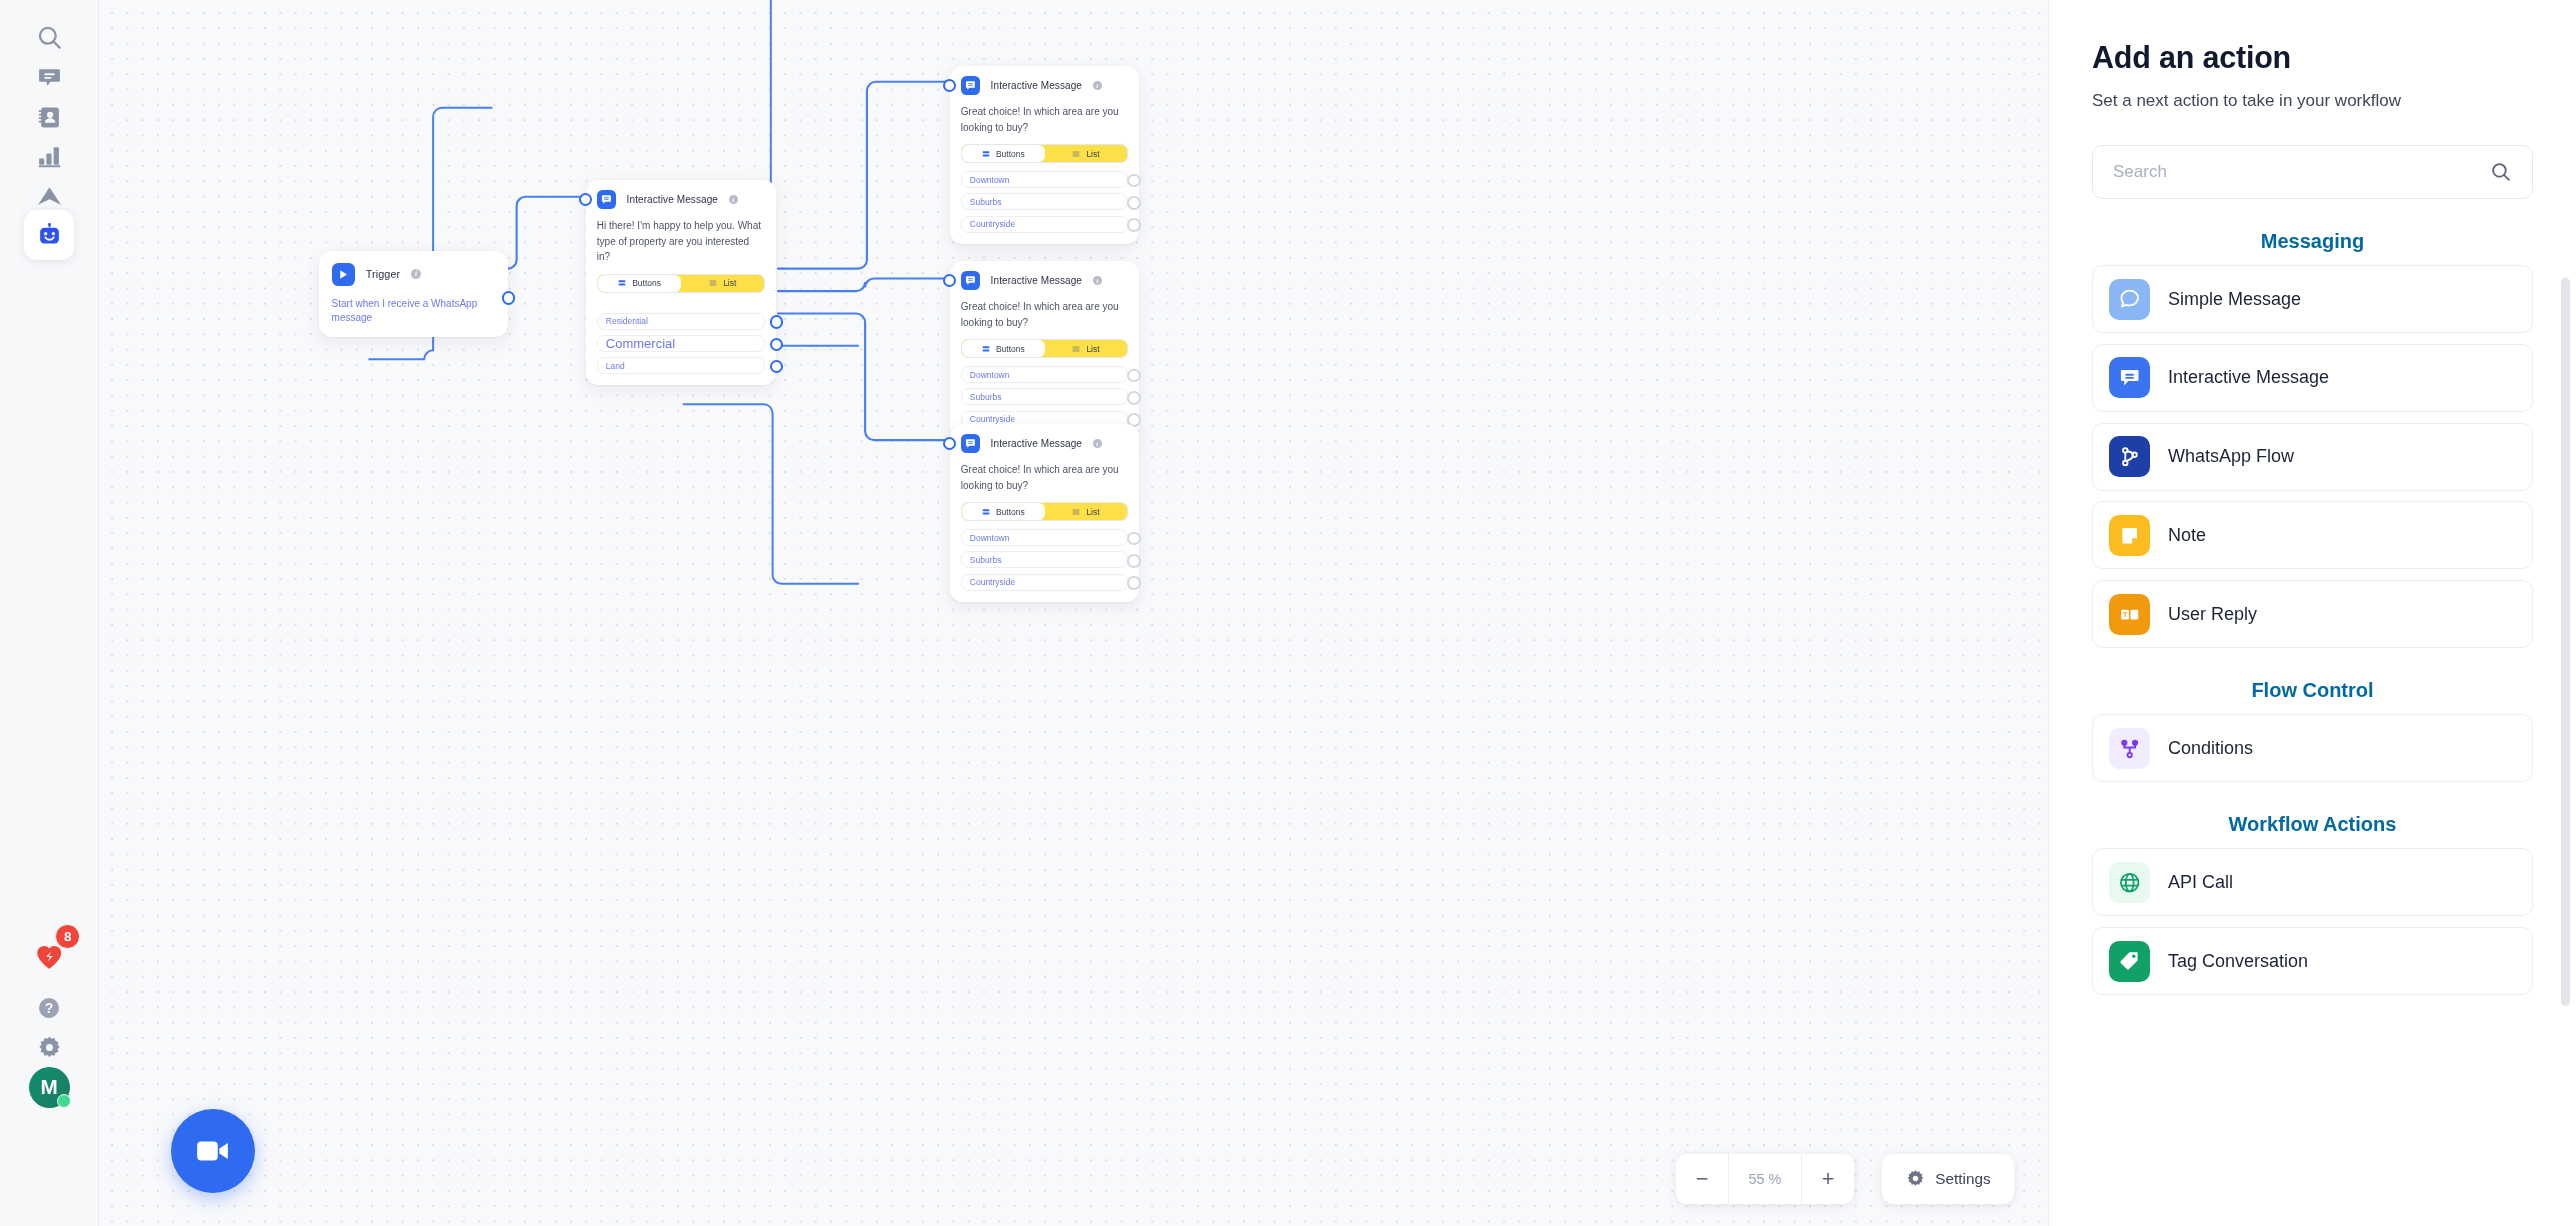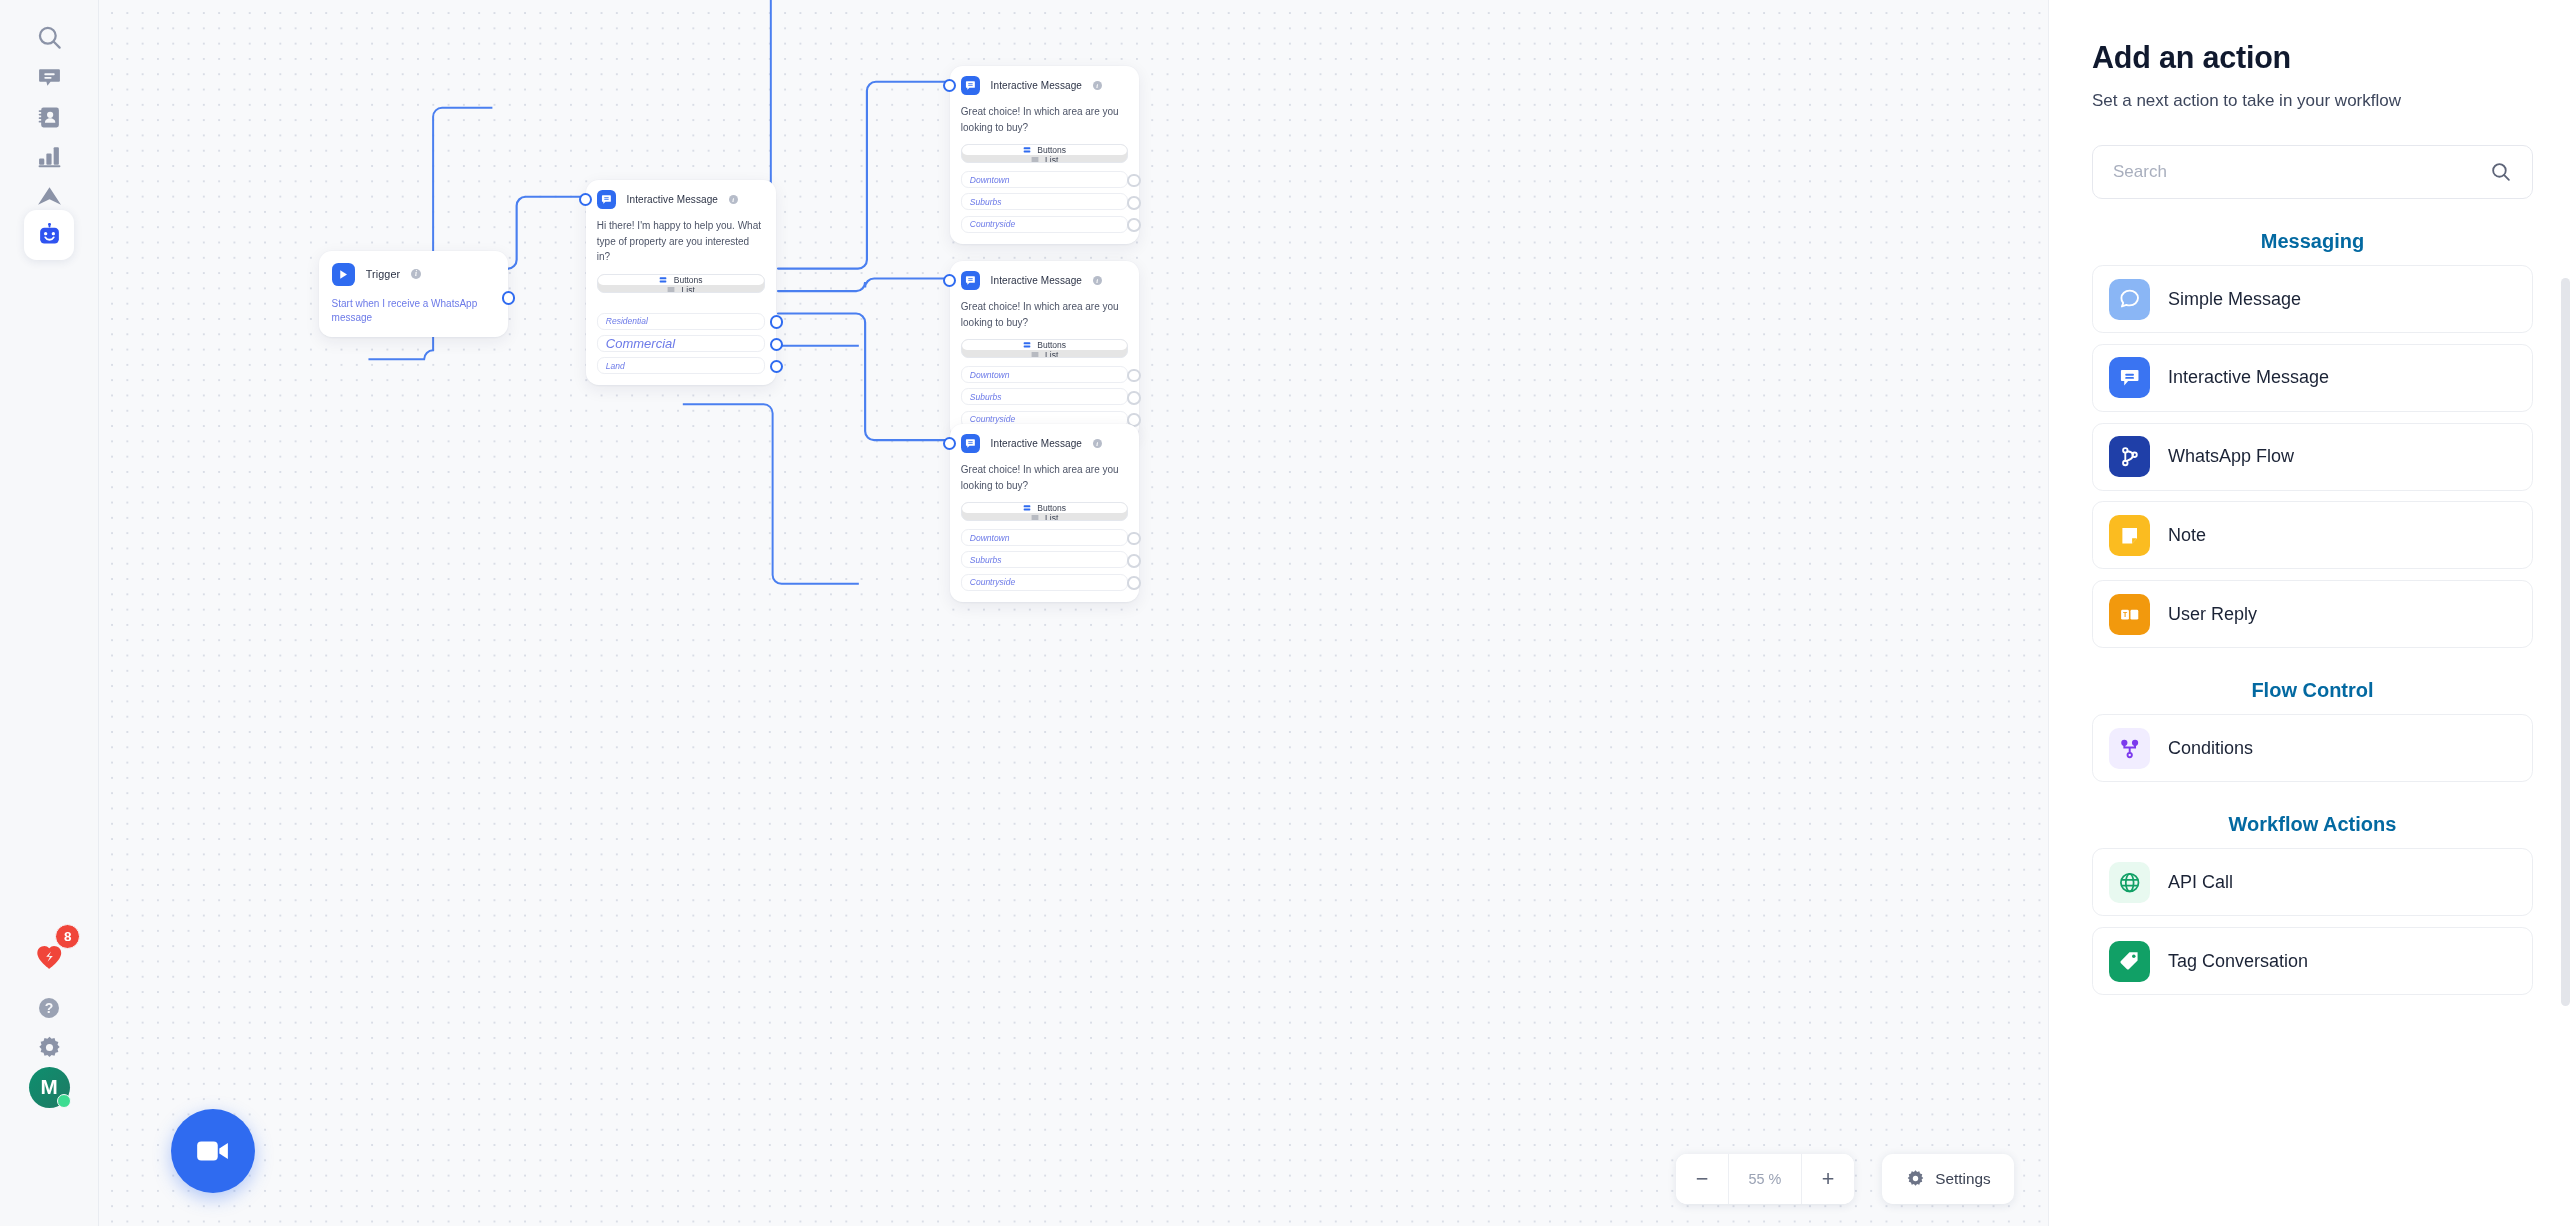--- a/index.html
+++ b/index.html
@@ -75,35 +75,34 @@
   .node-title { font-size: 13.5px; color: #2b3245; letter-spacing: 0.1px; }
   .info-dot {
     width: 13.5px; height: 13.5px; border-radius: 50%; background: #b6bcc9;
     color: #fff; font-size: 10px; font-weight: 700; font-style: italic;
     display: inline-flex; align-items: center; justify-content: center;
     font-family: "Liberation Serif", serif;
   }
   .node-text { font-size: 13px; color: #4d5467; line-height: 1.55; }
   .seg {
     display: flex; width: 100%; height: 29px;
-    border-radius: 7.2px; background: #e5e5e5; overflow: hidden;
+    border-radius: 7.2px; background: #fde047; overflow: hidden;
     border: 0.9px solid #e4e7ed;
-    flex-direction: column;
   }
   .seg > div {
     flex: 1 1 50%; display: flex; align-items: center; justify-content: center;
     gap: 6.3px; font-size: 12px; color: #3a4152;
   }
   .seg > div.on { background: #fff; border-radius: 6.3px; }
   .opt {
     height: 28px; display: flex; align-items: center;
     padding: 0 14.4px; border: 0.9px solid #eceef3; border-radius: 7.2px;
     font-size: 12px; color: #6c7ae8; background: #fff;
   }
-  .opt-wrap { position: relative; font-style: italic; }
+  .opt-wrap { position: relative; }
 
   
   .port {
     position: absolute; width: 13.5px; height: 13.5px; border-radius: 50%;
     background: #fff; border: 2.2px solid #2f6bf0;
   }
   .port.muted { border-color: #d4d8e0; }
 
   
   .zoombar {

